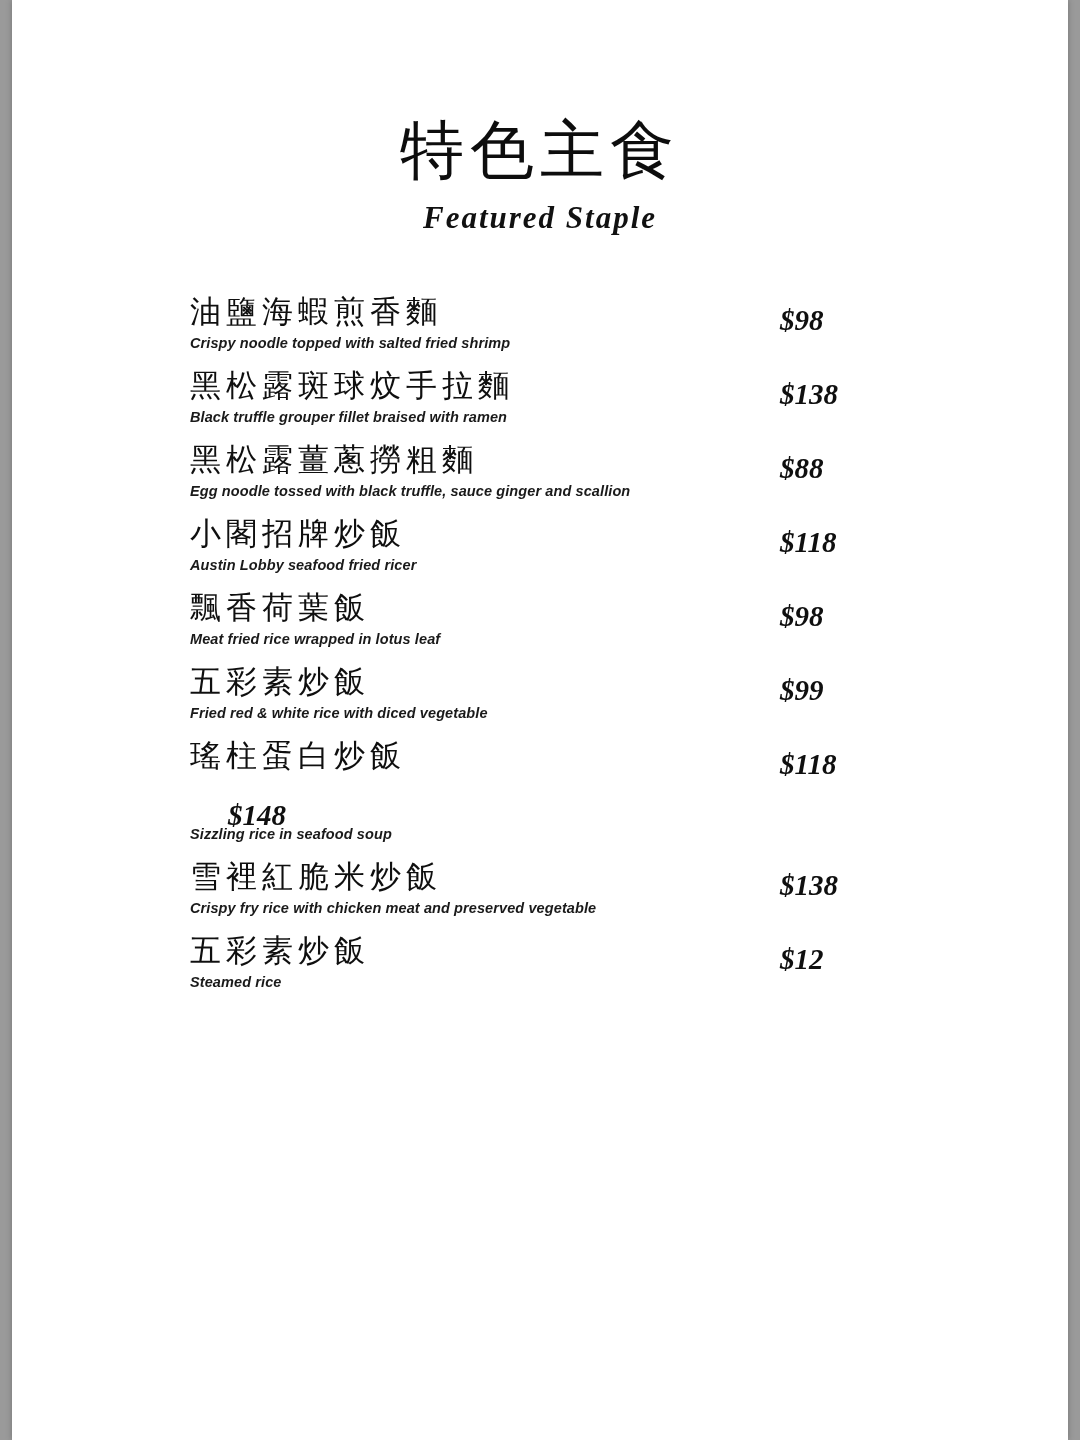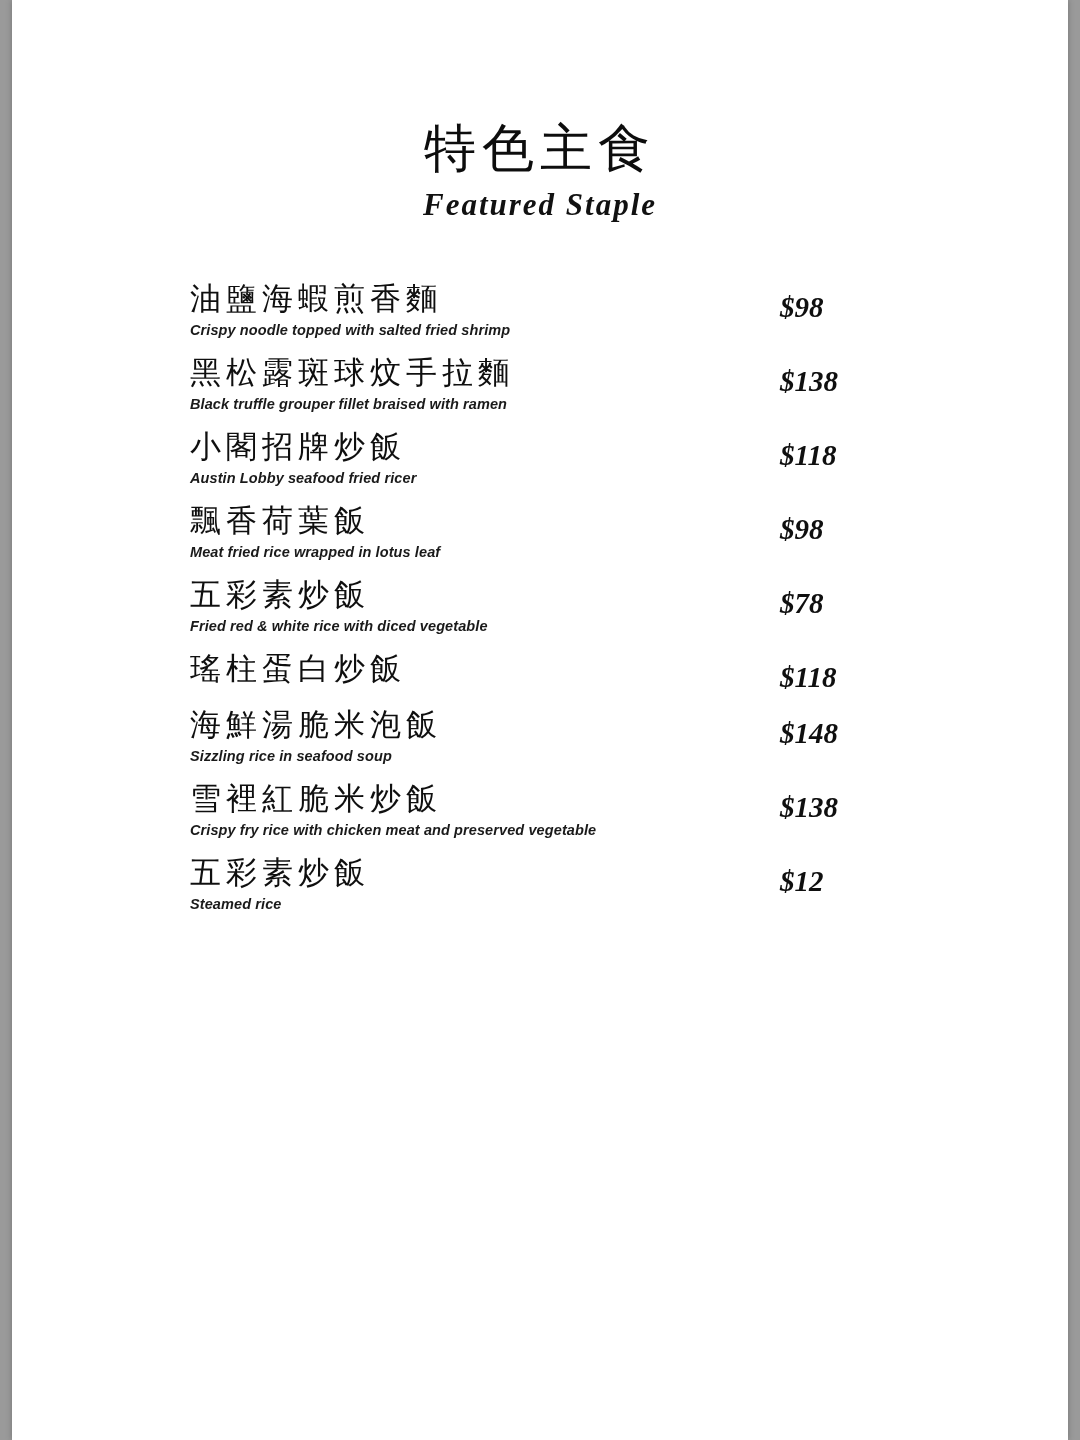--- a/index.html
+++ b/index.html
@@ -25,22 +25,22 @@
   .page-inner {
     position: relative;
     width: 100%;
     height: 100%;
   }
   .header {
     text-align: center;
     padding-top: 120px;
   }
   .title-zh {
-    font-family: Liberation Serif, serif;
-    font-size: 52px;
+    font-family: Liberation Mono, monospace;
+    font-size: 64px;
     letter-spacing: 6px;
     color: #0d0d0d;
     line-height: 1.1;
     font-weight: 400;
   }
   .title-en {
     margin-top: 10px;
     font-family: "Liberation Serif", serif;
     font-style: italic;
     font-weight: bold;
@@ -118,55 +118,61 @@
       </div>
 
       <div class="item">
         <div class="item-main">
           <div class="name-zh">黑松露斑球炆手拉麵</div>
           <div class="price">$138</div>
         </div>
         <div class="name-en">Black truffle grouper fillet braised with ramen</div>
       </div>
 
+      <div class="item">
+        <div class="item-main">
+          <div class="name-zh">黑松露薑蔥撈粗麵</div>
+          <div class="price">$88</div>
+        </div>
+        <div class="name-en">Egg noodle tossed with black truffle, sauce ginger and scallion</div>
+      </div>
 
       <div class="item">
         <div class="item-main">
           <div class="name-zh">小閣招牌炒飯</div>
           <div class="price">$118</div>
         </div>
         <div class="name-en">Austin Lobby seafood fried ricer</div>
       </div>
 
       <div class="item">
         <div class="item-main">
           <div class="name-zh">飄香荷葉飯</div>
           <div class="price">$98</div>
         </div>
         <div class="name-en">Meat fried rice wrapped in lotus leaf</div>
       </div>
 
       <div class="item">
         <div class="item-main">
           <div class="name-zh">五彩素炒飯</div>
-          <div class="price">$78</div>
+          <div class="price">$99</div>
         </div>
         <div class="name-en">Fried red &amp; white rice with diced vegetable</div>
       </div>
 
       <div class="item">
         <div class="item-main">
           <div class="name-zh">瑤柱蛋白炒飯</div>
           <div class="price">$118</div>
         </div>
       </div>
 
       <div class="item">
         <div class="item-main">
-          <div class="name-zh">海鮮湯脆米泡飯</div>
           <div class="price">$148</div>
         </div>
         <div class="name-en">Sizzling rice in seafood soup</div>
       </div>
 
       <div class="item">
         <div class="item-main">
           <div class="name-zh">雪裡紅脆米炒飯</div>
           <div class="price">$138</div>
         </div>

